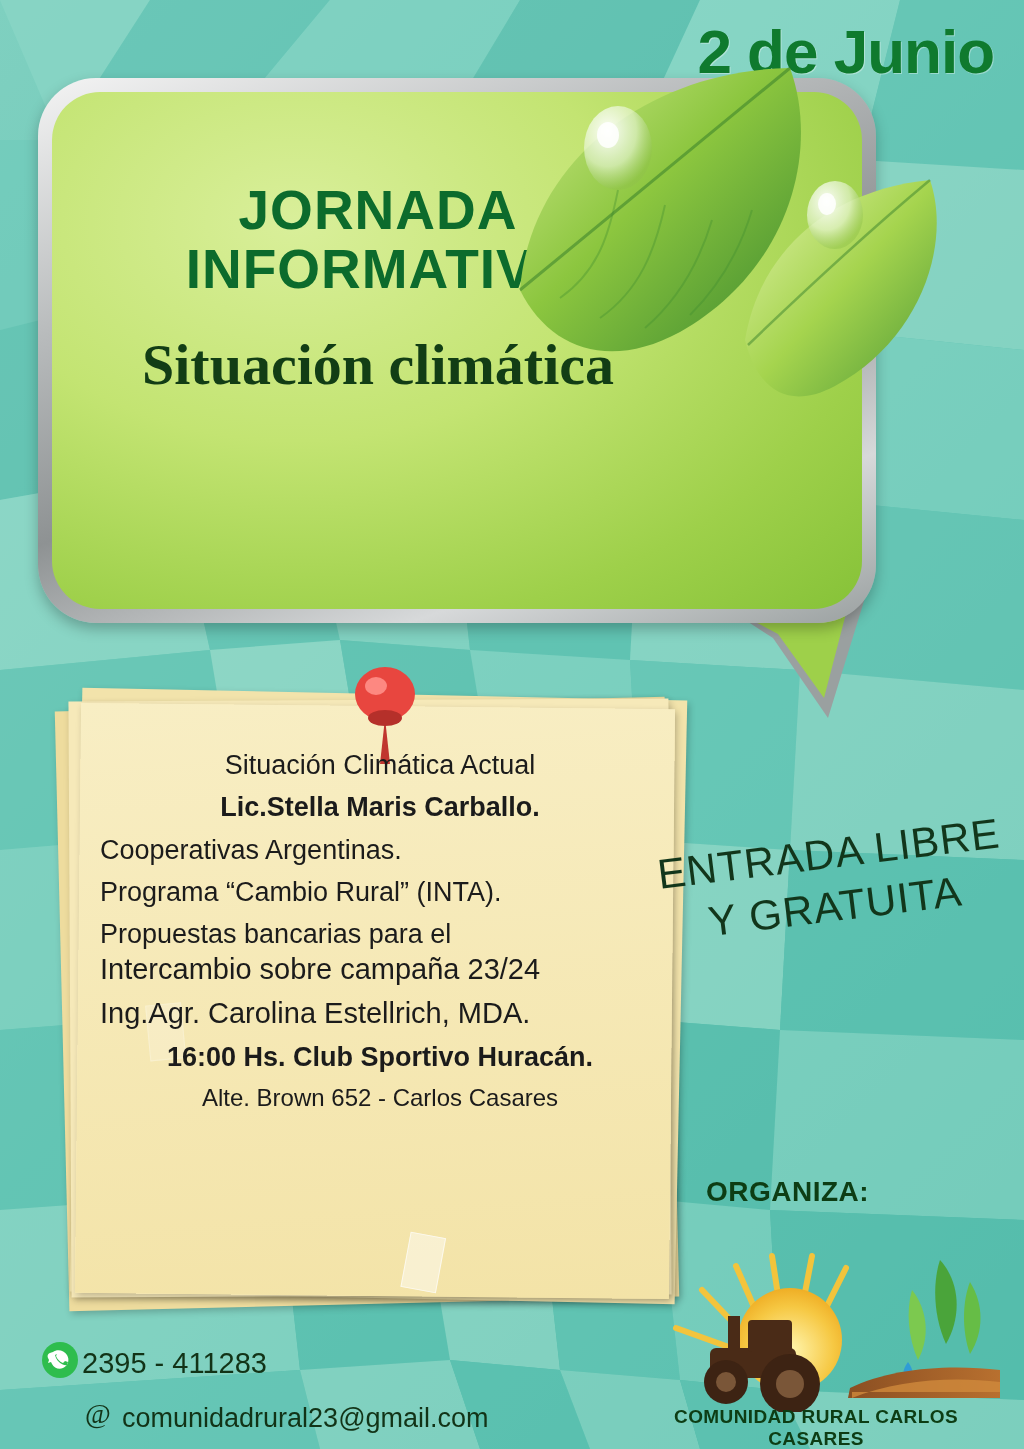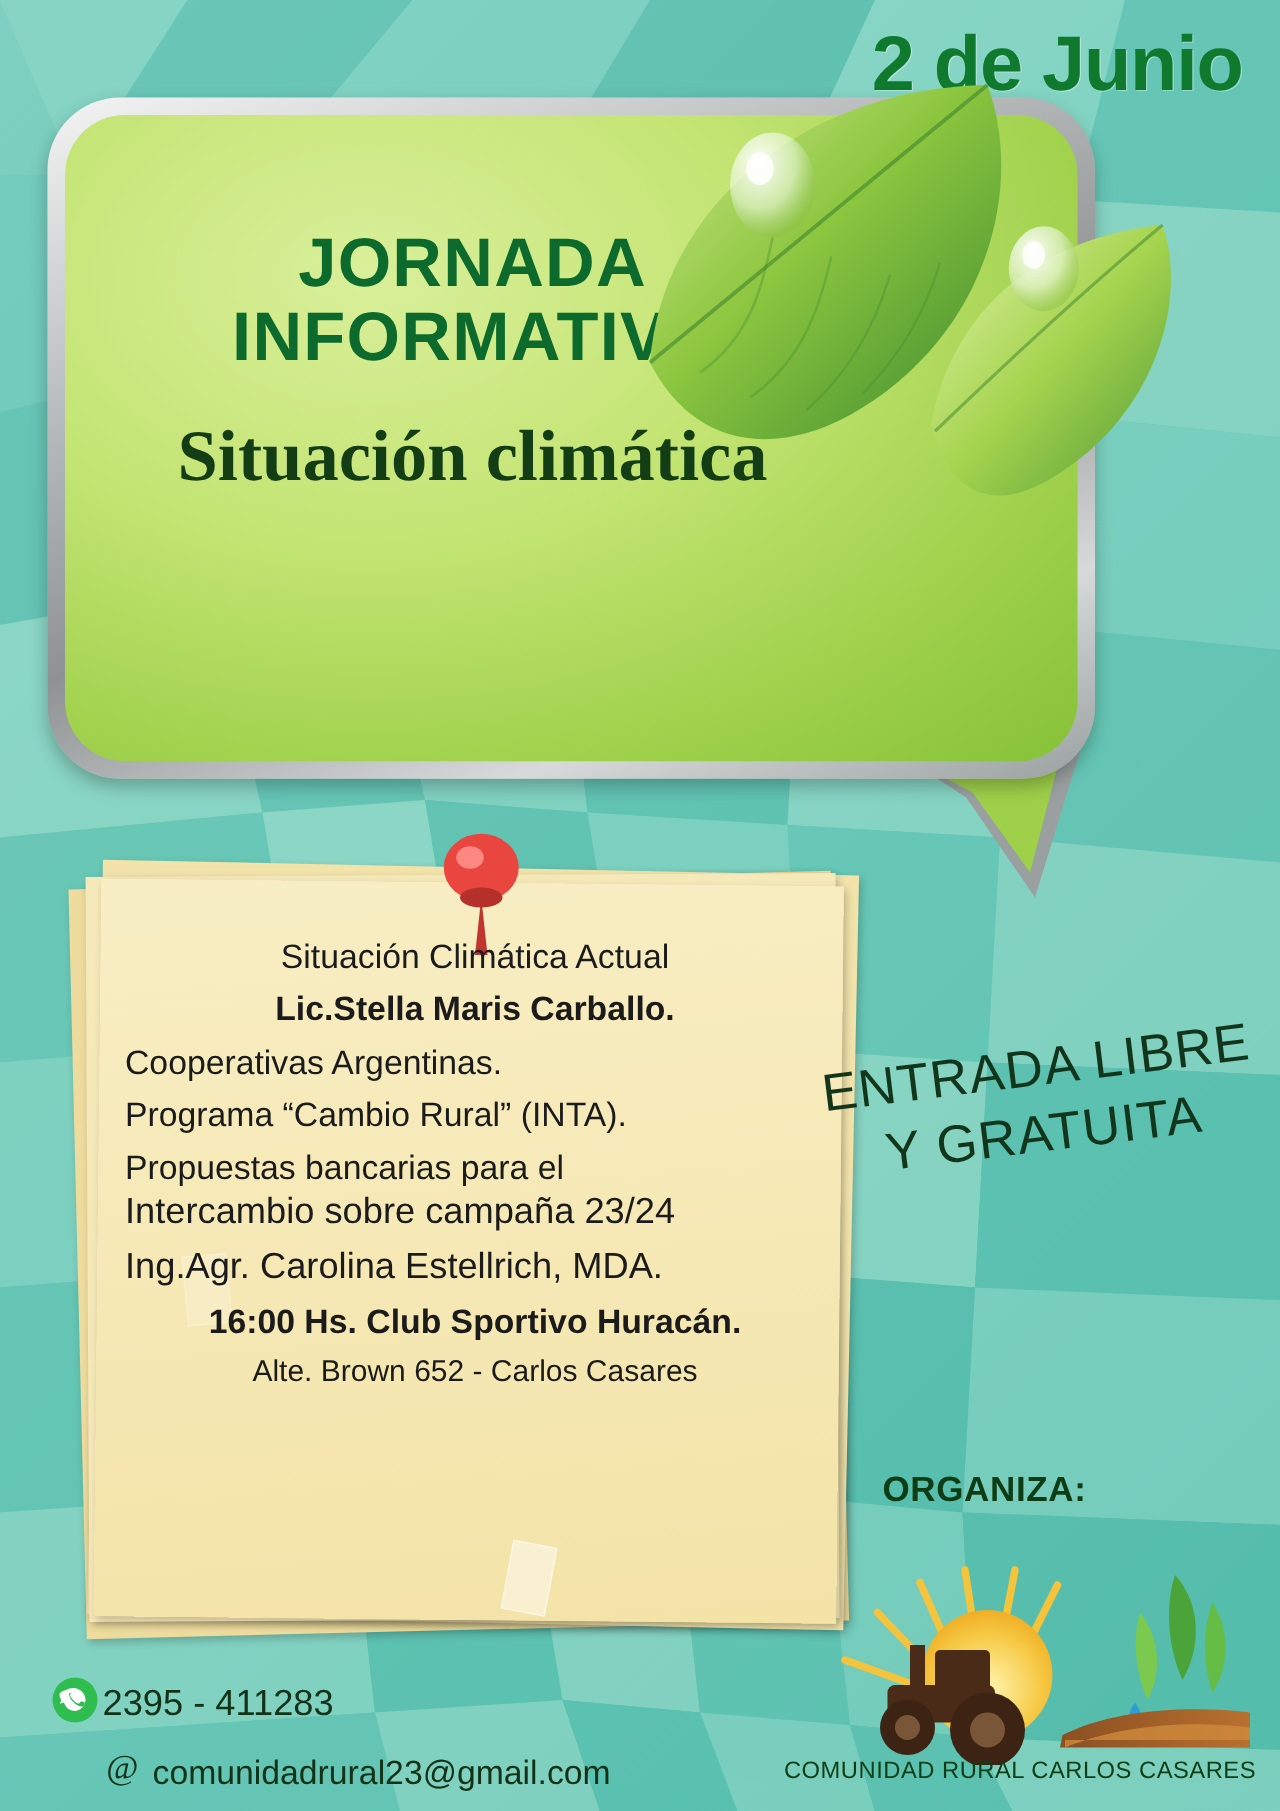--- a/index.html
+++ b/index.html
@@ -202,21 +202,21 @@
     width: 360px;
     height: 200px;
   }
   .logo svg { display: block; }
   .logo-caption {
     position: absolute;
     left: 626px;
     top: 1406px;
     width: 380px;
     text-align: center;
-    font-weight: normal;
+    font-weight: bold;
     font-size: 19px;
     color: #0d3d14;
     letter-spacing: 0.4px;
   }
 
   
   .contact {
     position: absolute;
     display: flex;
     align-items: flex-end;

